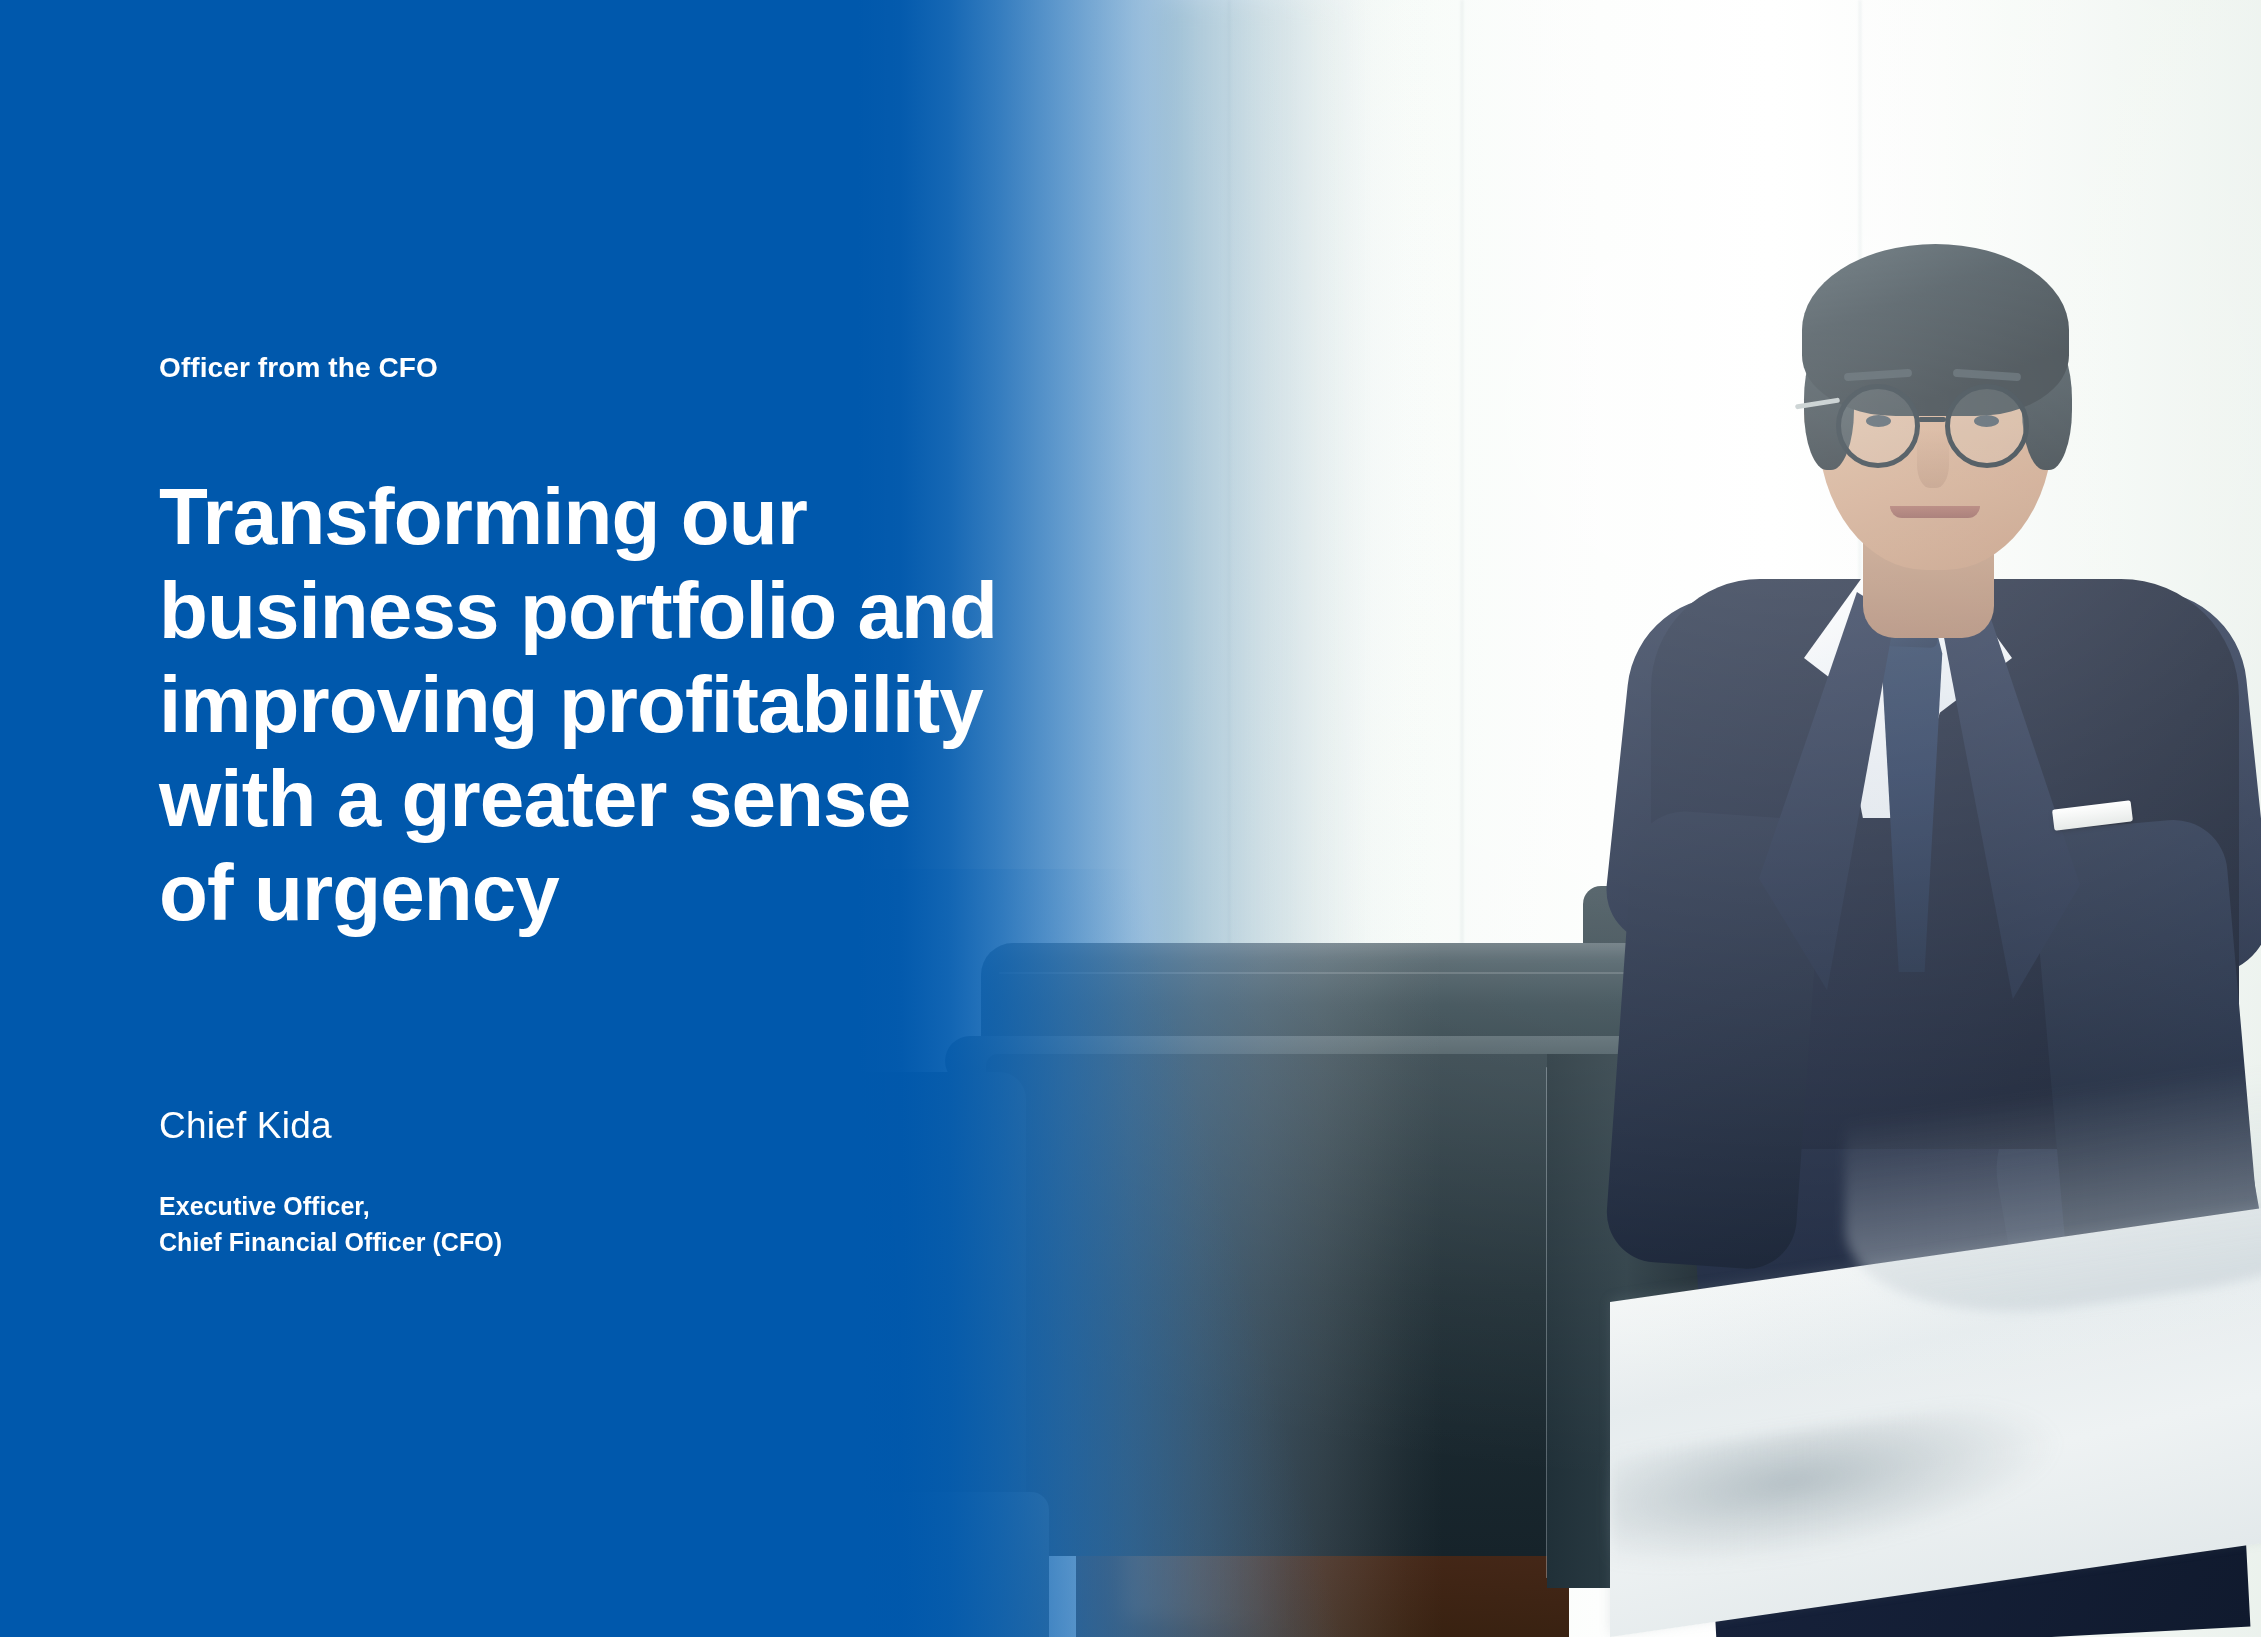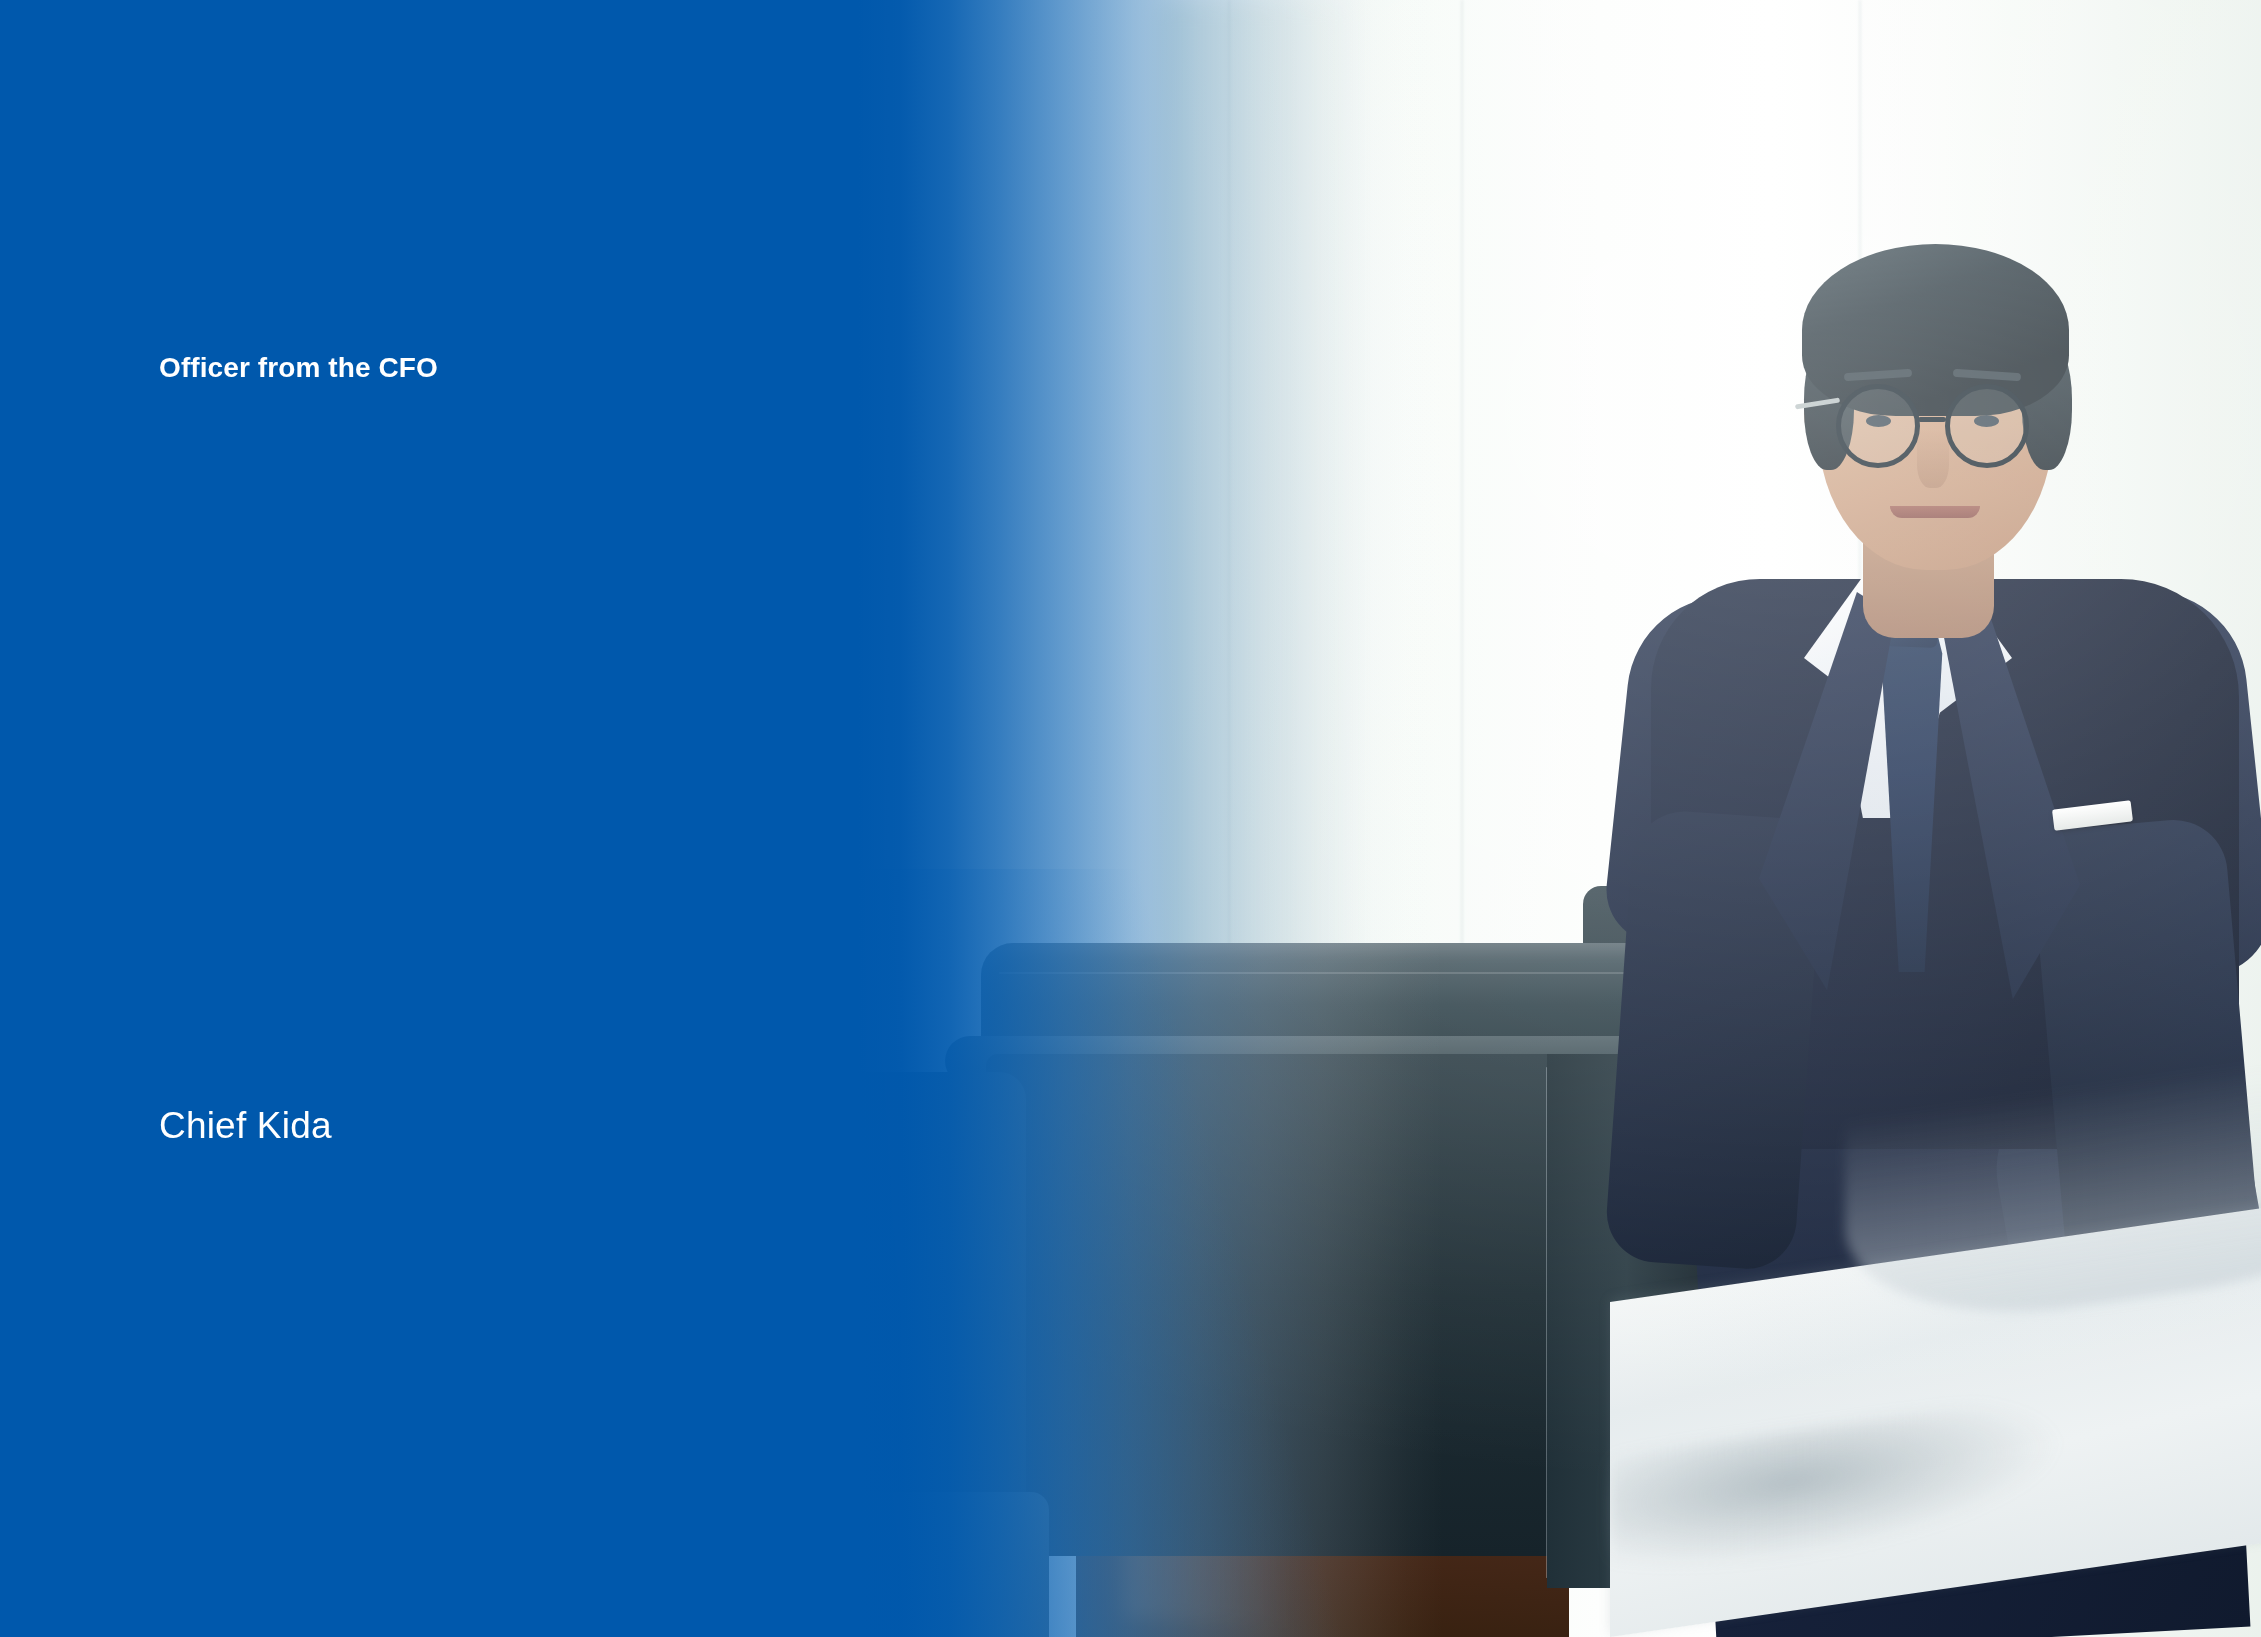--- a/index.html
+++ b/index.html
@@ -423,19 +423,26 @@
 
     <div class="haze"></div>
   </div>
 
   <div class="blueWashLower"></div>
   <div class="blueOverlay"></div>
 
   <div class="copy">
     <div class="eyebrow">Officer from the CFO</div>
 
+    <h1 class="headline">Transforming our
+business portfolio and
+improving profitability
+with a greater sense
+of urgency</h1>
 
     <div class="personName">Chief Kida</div>
 
+    <div class="personTitle">Executive Officer,
+Chief Financial Officer (CFO)</div>
   </div>
 
 </div>
 
 
 </body></html>

